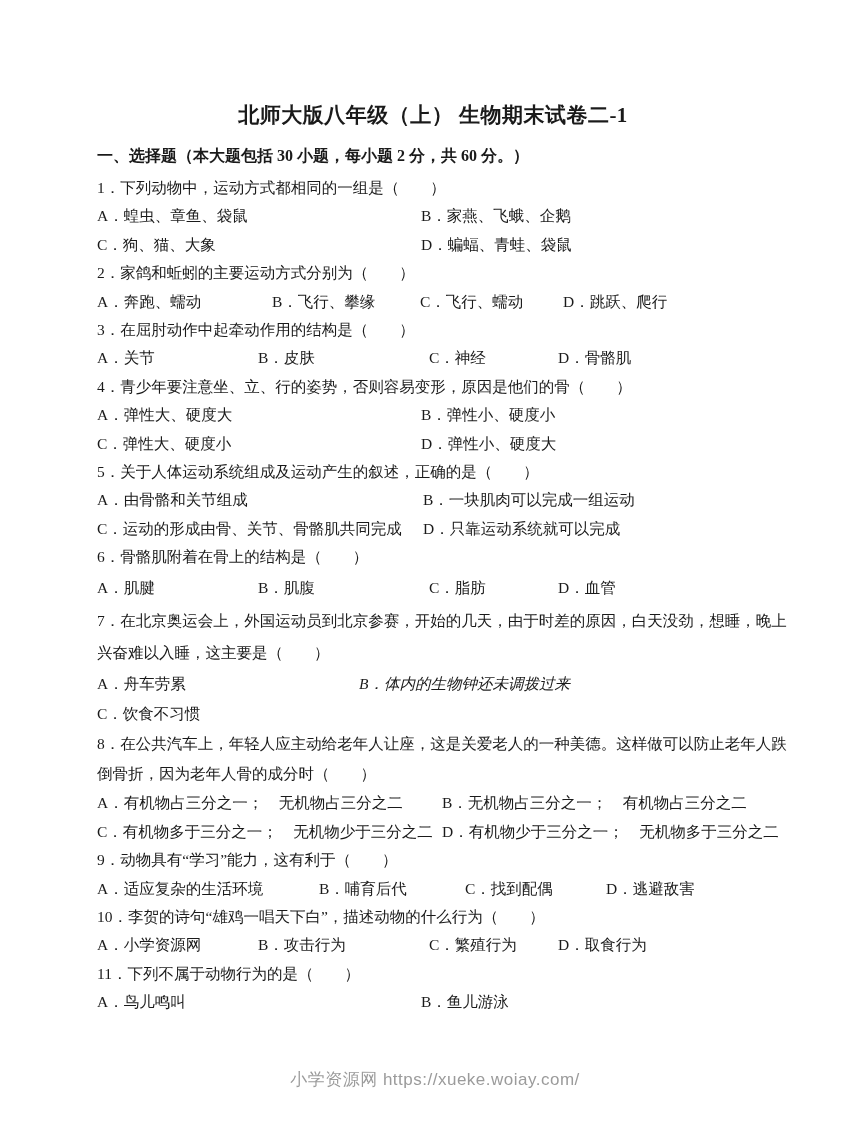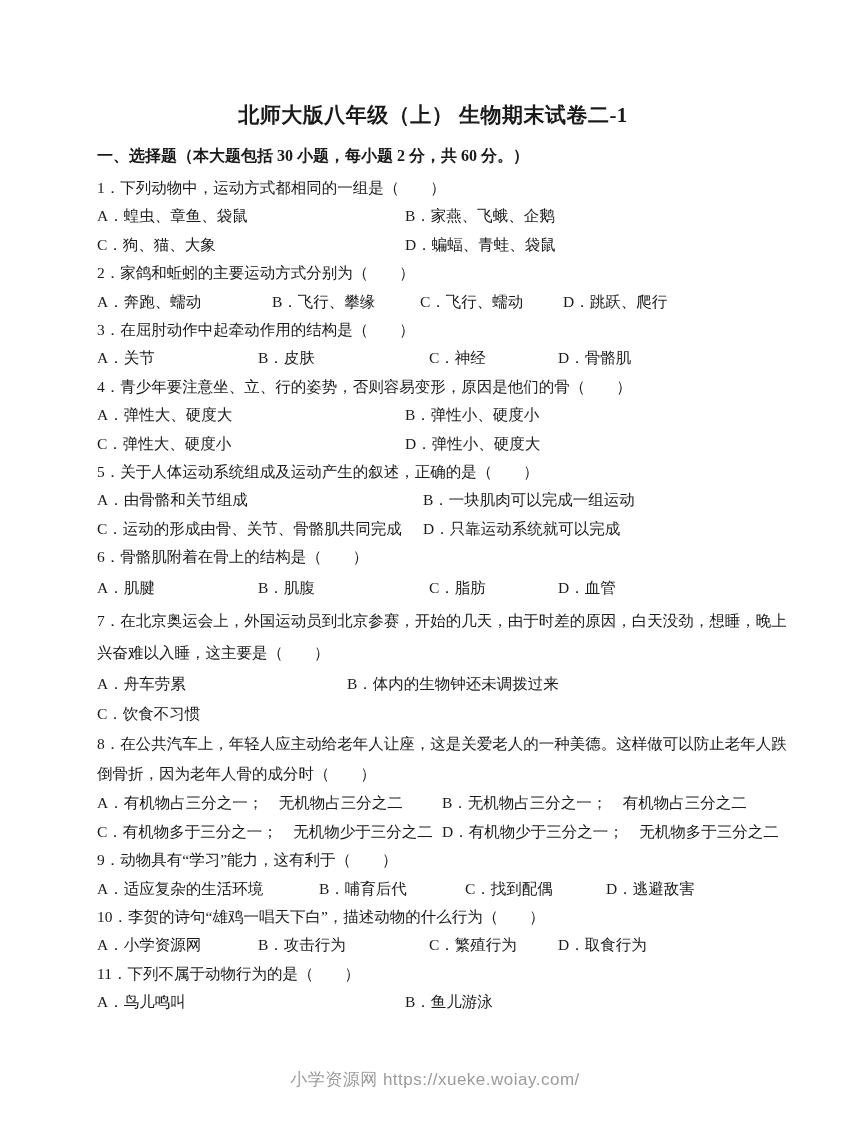--- a/index.html
+++ b/index.html
@@ -44,23 +44,23 @@
     height: 28.4px;
     line-height: 28.4px;
     white-space: nowrap;
   }
   .line.h33 { height: 33px; line-height: 33px; }
   .line.h32 { height: 32px; line-height: 32px; }
   .line.h30 { height: 30px; line-height: 30px; }
   .opt { position: absolute; top: 0; }
   
   .c0    { left: 0; }
-  .two-b { left: 308px; }   
+  .two-b { left: 324px; }   
   .q5-b  { left: 326px; }   
-  .q7-b  { left: 250px; }   
+  .q7-b  { left: 262px; font-style: italic; }   
   .q8-b  { left: 345px; }   
   .f1-b  { left: 175px; } .f1-c { left: 323px; } .f1-d { left: 466px; }  
   .f2-b  { left: 161px; } .f2-c { left: 332px; } .f2-d { left: 461px; }  
   .f3-b  { left: 222px; } .f3-c { left: 368px; } .f3-d { left: 509px; }  
   .footer {
     position: absolute;
     top: 1068px;
     left: 4px;
     right: 0;
     text-align: center;

